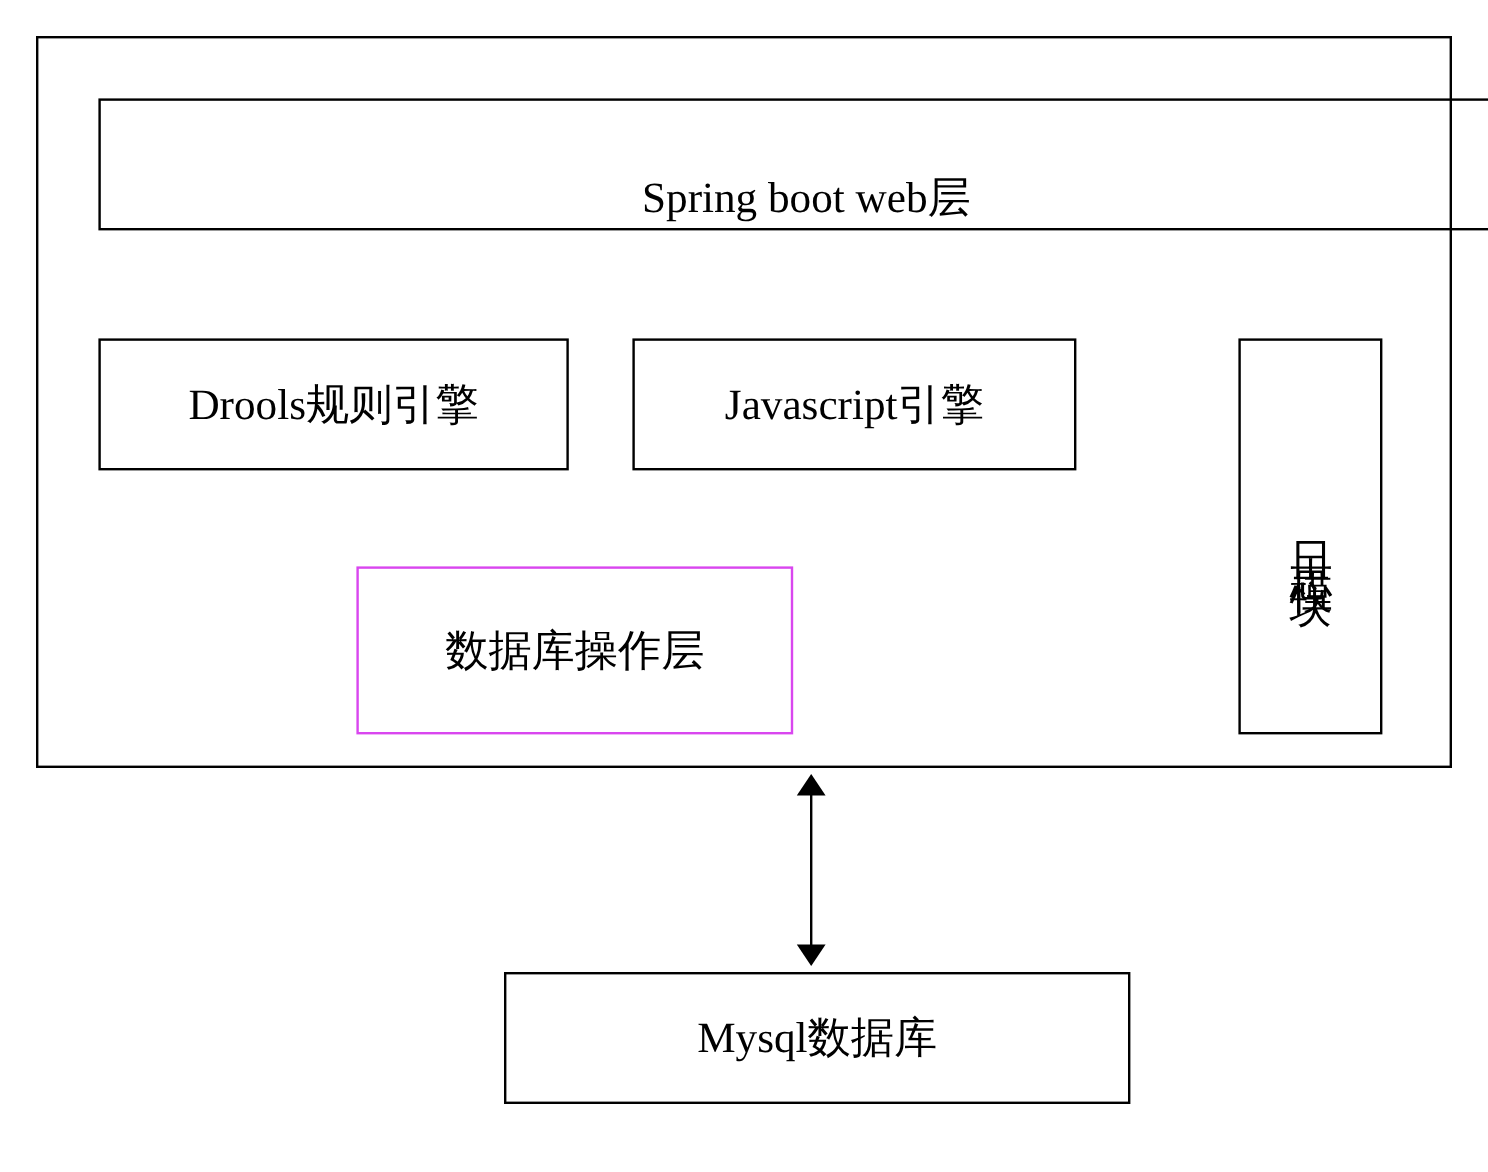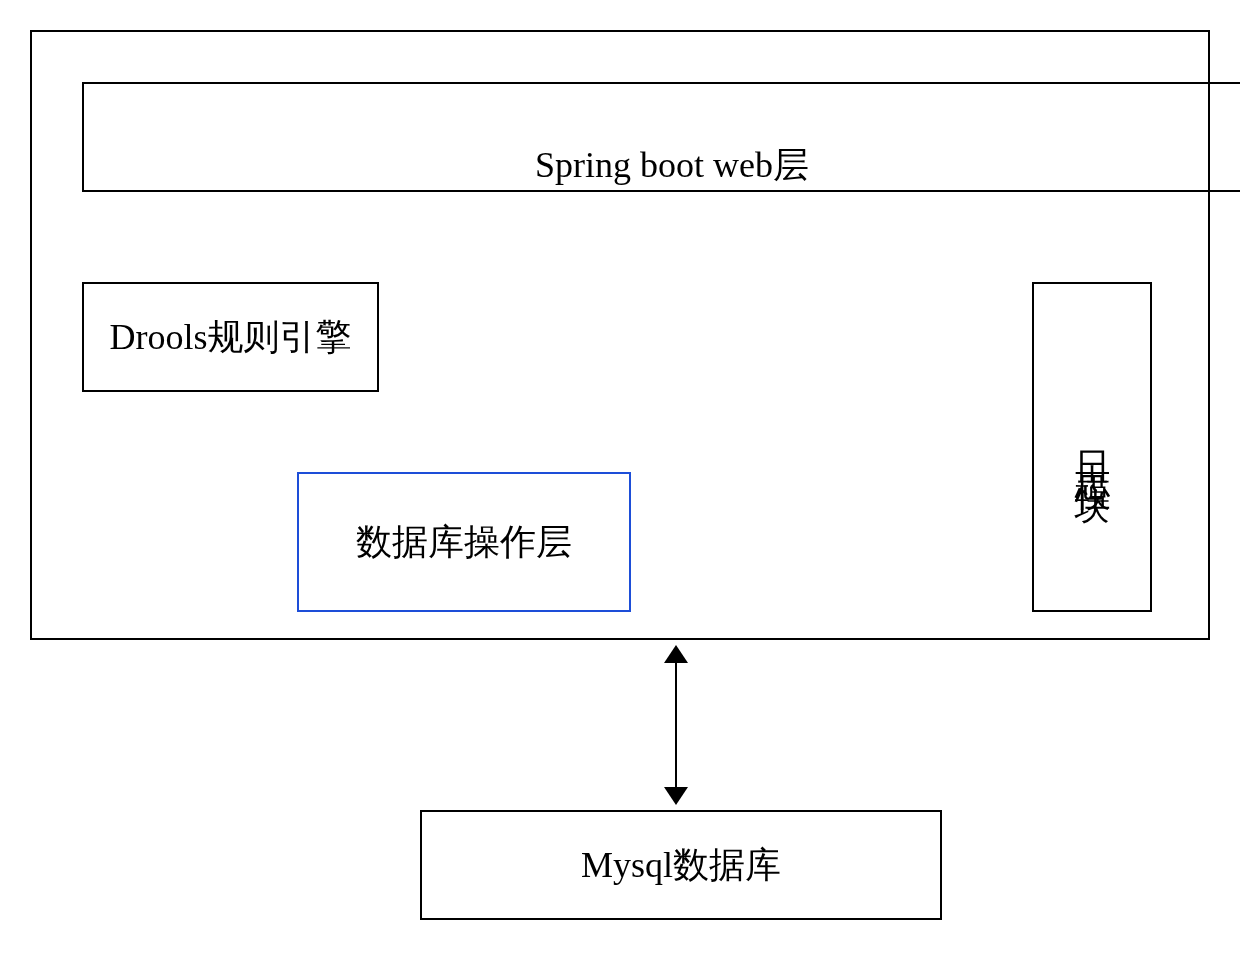--- a/index.html
+++ b/index.html
@@ -30,21 +30,21 @@
       box-sizing: border-box;
       display: flex;
       align-items: flex-end;
       justify-content: center;
       font-size: 36px;
     }
     .drools-box {
       position: absolute;
       left: 50px;
       top: 250px;
-      width: 297px;
+      width: 392px;
       height: 110px;
       border: 2px solid #000;
       box-sizing: border-box;
       display: flex;
       align-items: center;
       justify-content: center;
       font-size: 36px;
     }
     .javascript-box {
       position: absolute;
@@ -72,23 +72,23 @@
       justify-content: center;
       font-size: 36px;
       writing-mode: vertical-rl;
       text-orientation: upright;
       letter-spacing: 12px;
     }
     .db-layer-box {
       position: absolute;
       left: 265px;
       top: 440px;
-      width: 334px;
+      width: 364px;
       height: 140px;
-      border: 2px solid #1d4ed8;
+      border: 2px solid #d946ef;
       box-sizing: border-box;
       display: flex;
       align-items: center;
       justify-content: center;
       font-size: 36px;
     }
     .arrow-container {
       position: absolute;
       left: 656px;
       top: 645px;
@@ -140,20 +140,23 @@
 </head>
 <body>
 
 <div class="outer-container">
   <div class="web-layer">
     <span>Spring boot web层</span>
   </div>
   <div class="drools-box">
     <span>Drools规则引擎</span>
   </div>
+  <div class="javascript-box">
+    <span>Javascript引擎</span>
+  </div>
   <div class="log-module-box">
     <span>日志模块</span>
   </div>
   <div class="db-layer-box">
     <span>数据库操作层</span>
   </div>
 </div>
 
 <div class="arrow-container">
   <div class="arrow-up"></div>

